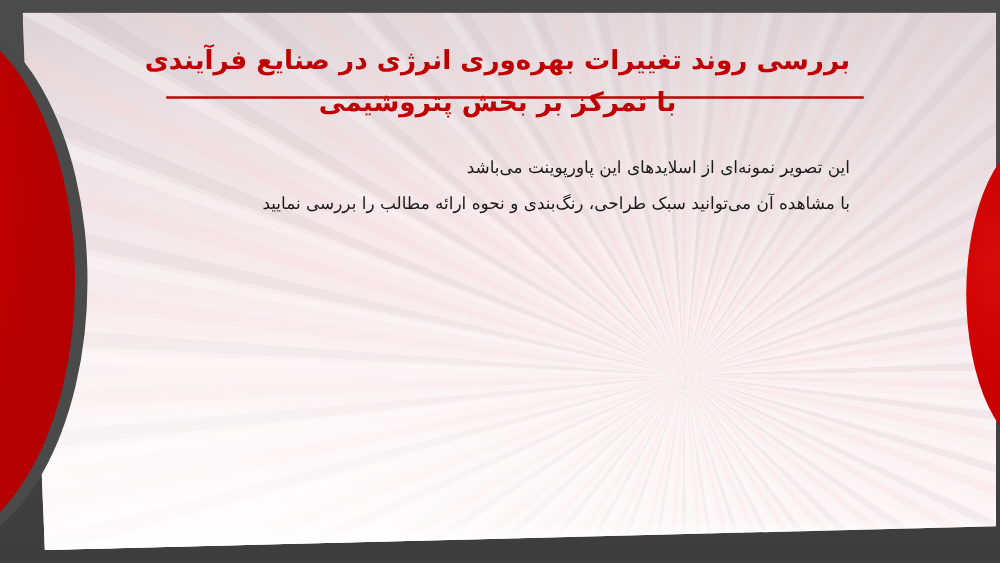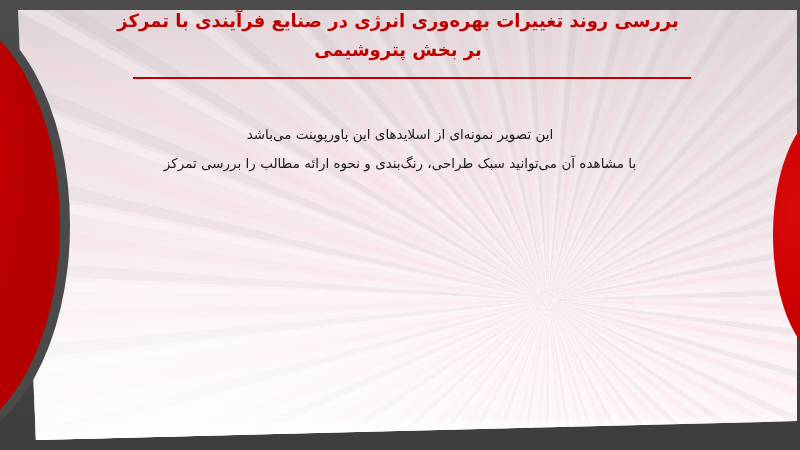--- a/index.html
+++ b/index.html
@@ -122,45 +122,45 @@
     position: absolute;
     inset: 0;
     z-index: 8;
     pointer-events: none;
   }
   .content > * { pointer-events: auto; }
 
   .slide-title {
     position: absolute;
     right: 118px;
-    top: 6px;
+    top: 31px;
     width: 568px;
     text-align: center;
     color: #c00000;
-    font-size: 18px;
+    font-size: 21px;
     font-weight: bold;
     line-height: 1.62;
     direction: rtl;
     letter-spacing: 0px;
   }
   .title-rule {
     position: absolute;
     left: 133px;
     top: 77px;
     width: 558px;
     height: 2px;
     background: #c00000;
   }
 
   .body-block {
     position: absolute;
     right: 120px;
     top: 120px;
     width: 560px;
-    text-align: center;
+    text-align: right;
     direction: rtl;
     color: #1a1a1a;
     font-size: 13.5px;
     line-height: 2.12;
     font-weight: normal;
   }
   .body-block .line { display: block; white-space: nowrap; }
 </style>
 </head>
 <body>
@@ -180,17 +180,17 @@
   <div class="ellipse-right"></div>
 
   <div class="content">
 
     <div class="slide-title">بررسی روند تغییرات بهره‌وری انرژی در صنایع فرآیندی با تمرکز بر بخش پتروشیمی</div>
 
     <div class="title-rule"></div>
 
     <div class="body-block">
       <span class="line">این تصویر نمونه‌ای از اسلایدهای این پاورپوینت می‌باشد</span>
-      <span class="line">با مشاهده آن می‌توانید سبک طراحی، رنگ‌بندی و نحوه ارائه مطالب را بررسی تمرکز</span>
+      <span class="line">با مشاهده آن می‌توانید سبک طراحی، رنگ‌بندی و نحوه ارائه مطالب را بررسی نمایید</span>
     </div>
 
   </div>
 </div>
 
 </body></html>

